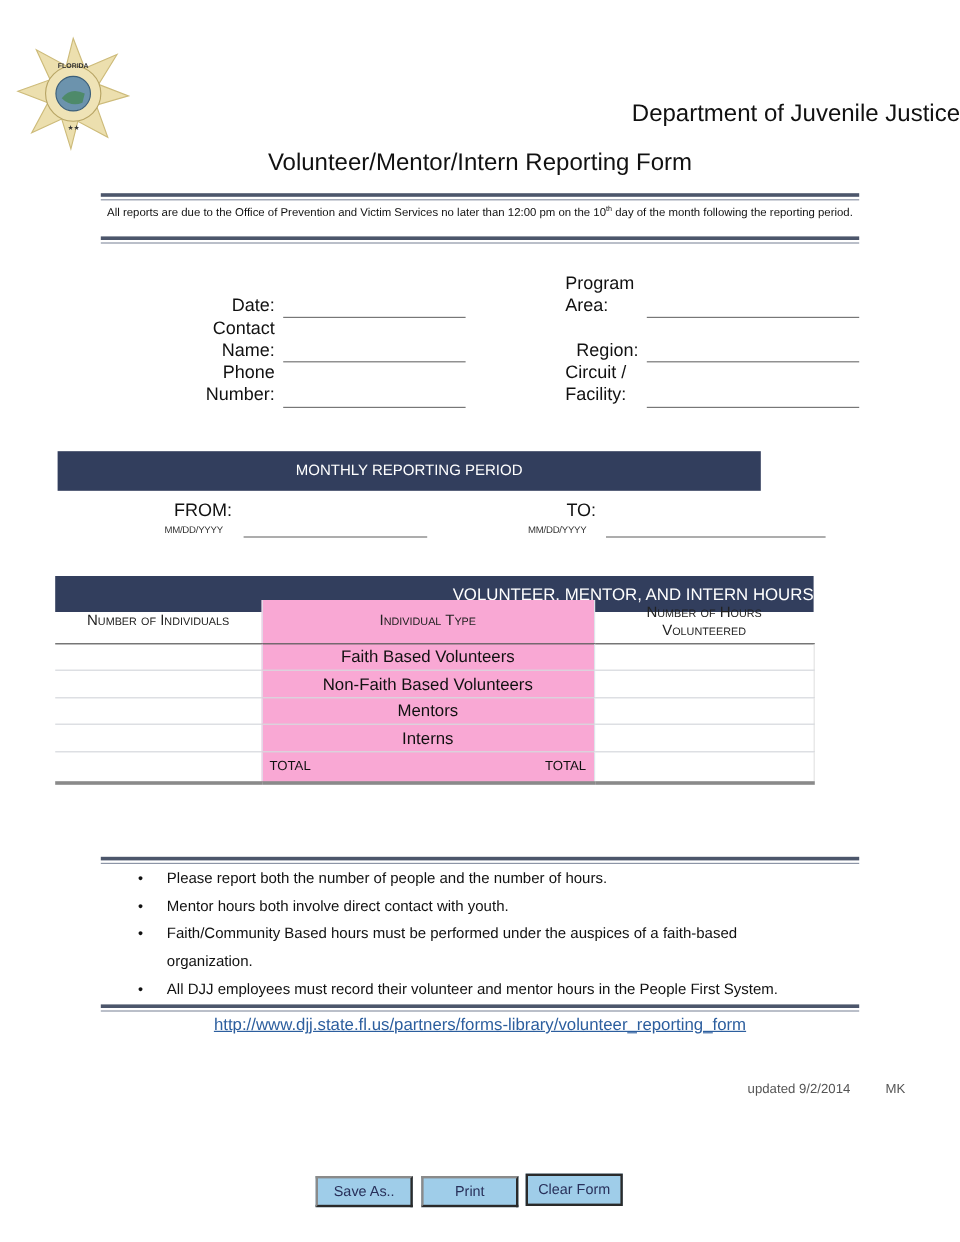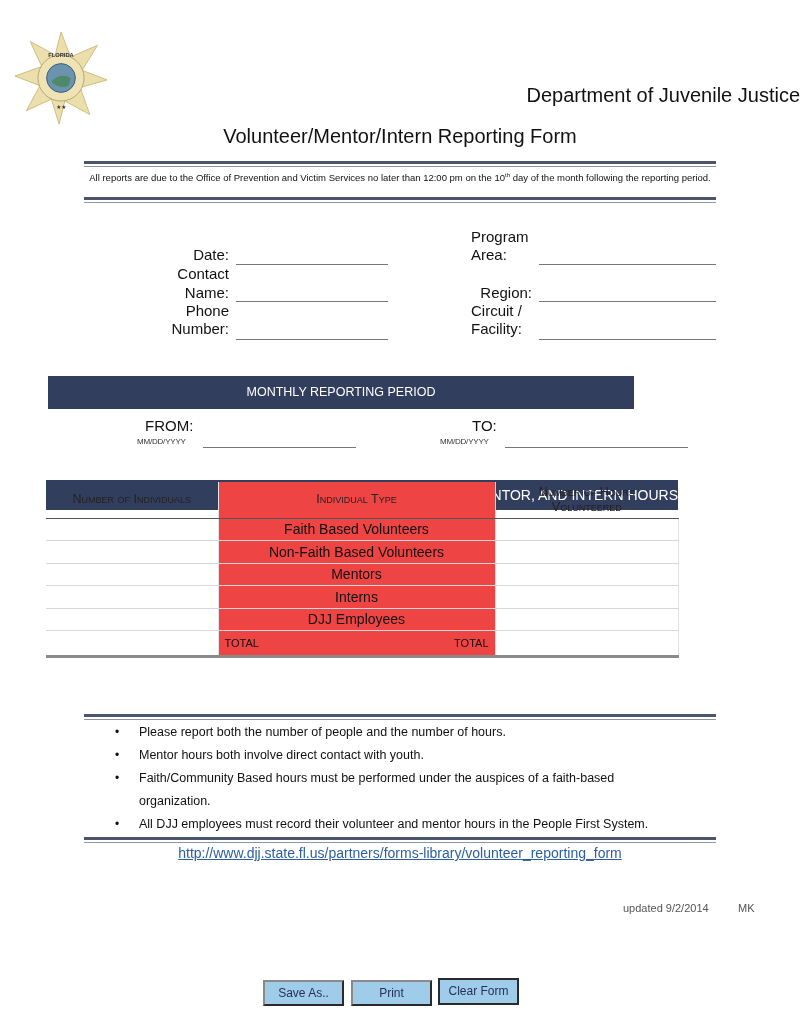--- a/index.html
+++ b/index.html
@@ -21,24 +21,24 @@
     .lbl.r { text-align: right; }
     .line { position: absolute; height: 1px; background: #777; }
 
     .band { position: absolute; background: #323e5d; color: #fff; text-align: center; }
     .band.period { left: 48px; width: 586px; top: 376px; height: 33px; line-height: 33px; font-size: 12.5px; }
     .band.hours { left: 46px; width: 632px; top: 480px; height: 30px; line-height: 30px; font-size: 14px; text-align: right; }
 
     .from-lbl { position: absolute; font-size: 15px; }
     .mmdd { position: absolute; font-size: 8px; color: #333; letter-spacing: -0.2px; }
 
-    table.hrs { position: absolute; left: 46px; top: 482px; width: 632px; border-collapse: collapse; table-layout: fixed; }
+    table.hrs { position: absolute; left: 46px; top: 500px; width: 632px; border-collapse: collapse; table-layout: fixed; }
     table.hrs th { font-weight: normal; font-variant: small-caps; font-size: 12.5px; color: #222; height: 36px; border-bottom: 1.5px solid #555; line-height: 15px; }
     table.hrs td { height: 22.5px; border-bottom: 1px solid #d5d8dd; font-size: 14px; text-align: center; color: #111; }
-    table.hrs .mid { background: #ef4444; border-left: 1px solid #dfe3ea; border-right: 1px solid #dfe3ea; }
+    table.hrs .mid { background: #f9a8d4; border-left: 1px solid #dfe3ea; border-right: 1px solid #dfe3ea; }
     table.hrs tr.total td { height: 26px; border-bottom: 3px solid #8a8a8a; font-size: 11px; }
     table.hrs tr.total td.mid { padding: 0 6px; }
     .tot-wrap { display: flex; justify-content: space-between; }
     table.hrs td.right-c { border-right: 1px solid #e4e4e4; }
 
     ul.notes { position: absolute; left: 115px; top: 721px; list-style: none; font-size: 12.5px; color: #111; }
     ul.notes li { position: relative; padding-left: 24px; line-height: 23px; width: 570px; }
     ul.notes li::before { content: "\2022"; position: absolute; left: 0; top: 0; font-size: 12px; }
 
     .url { position: absolute; left: 0; width: 800px; top: 845px; text-align: center; font-size: 14px; color: #2c5e9e; text-decoration: underline; }
@@ -123,25 +123,20 @@
     <tr>
       <td></td>
       <td class="mid">Mentors</td>
       <td class="right-c"></td>
     </tr>
     <tr>
       <td></td>
       <td class="mid">Interns</td>
       <td class="right-c"></td>
     </tr>
-    <tr>
-      <td></td>
-      <td class="mid">DJJ Employees</td>
-      <td class="right-c"></td>
-    </tr>
     <tr class="total">
       <td></td>
       <td class="mid">
         <div class="tot-wrap">
           <span>TOTAL</span>
           <span>TOTAL</span>
         </div>
       </td>
       <td class="right-c"></td>
     </tr>

